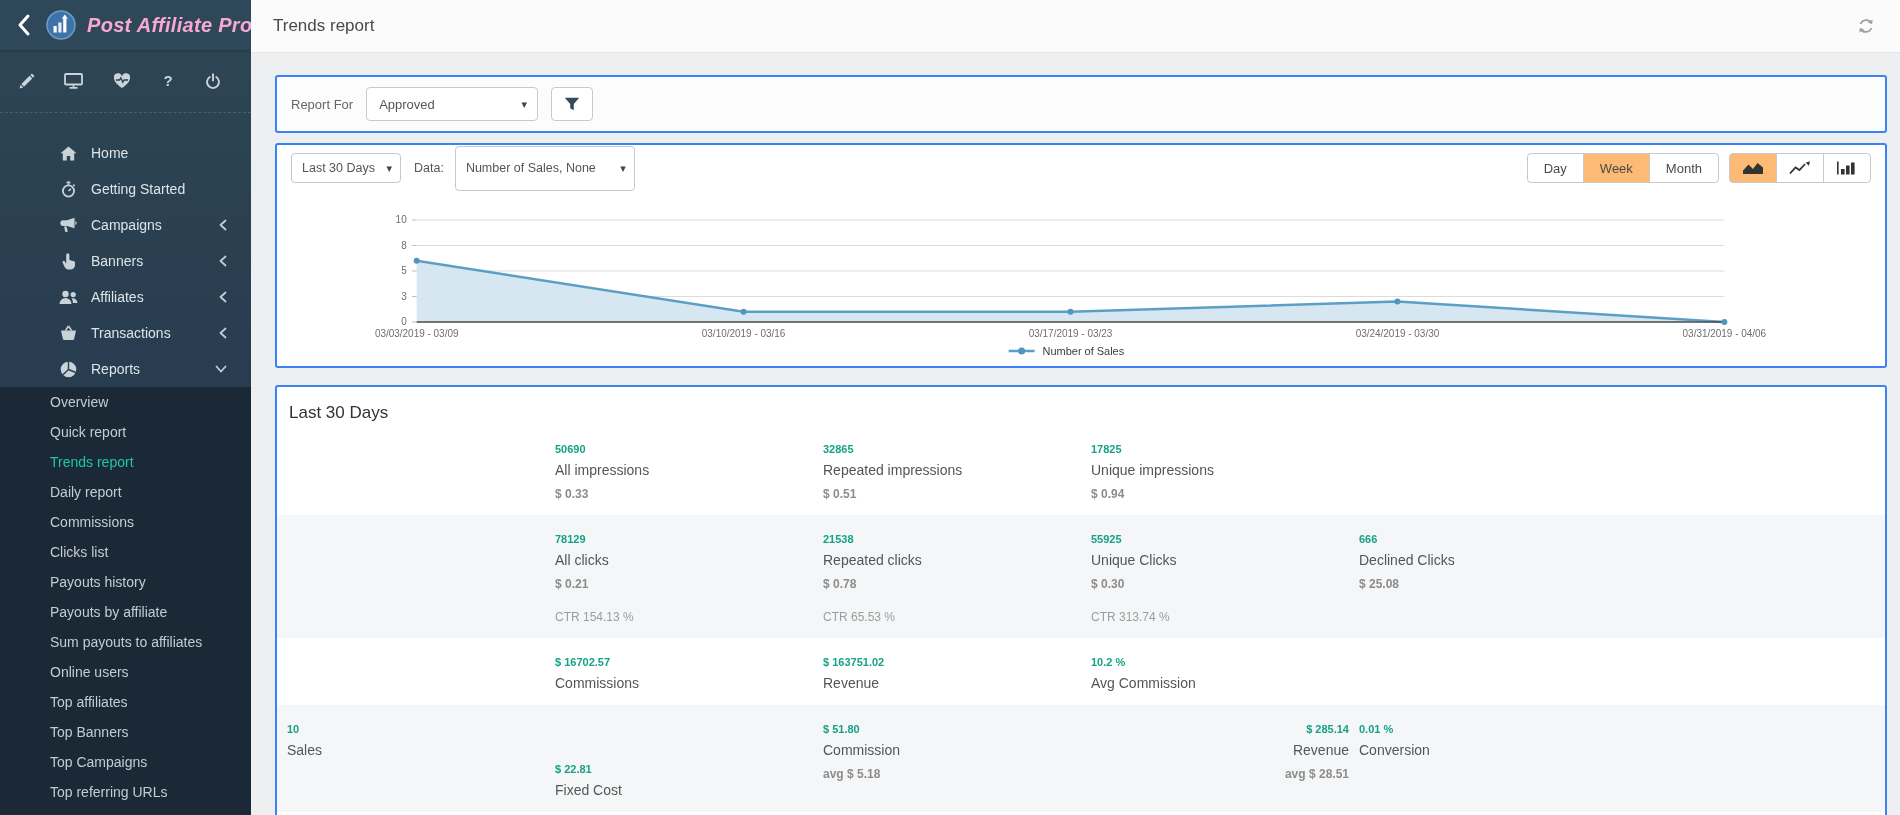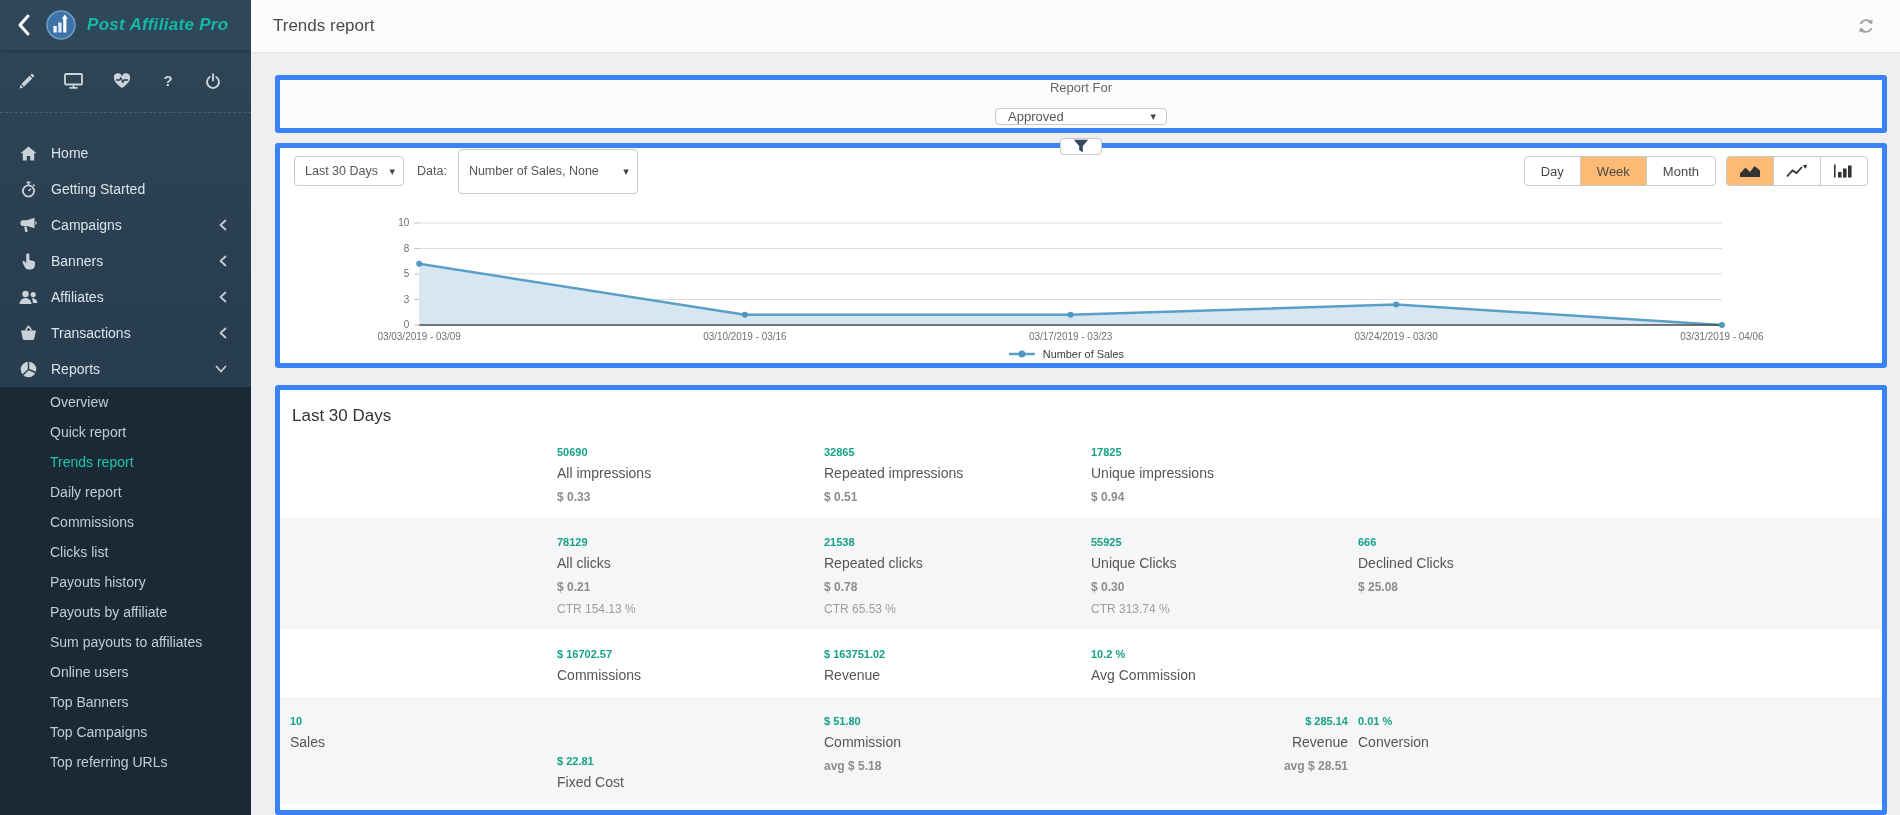--- a/index.html
+++ b/index.html
@@ -8,44 +8,44 @@
   .app { display: flex; width: 1900px; height: 815px; }
 
   
   .sidebar { width: 251px; flex: 0 0 251px; display: flex; flex-direction: column;
              background: linear-gradient(180deg, #2e4656 0%, #283d4f 45%, #253a4c 100%);
              color: #d5dce0; overflow: hidden; }
   .sb-header { height: 50px; flex: 0 0 50px; background: #2e4759; display: flex; align-items: center;
                padding: 0 12px; gap: 11px; box-shadow: 0 1px 3px rgba(0,0,0,.28); position: relative; z-index: 2; }
   .sb-back { display: flex; align-items: center; cursor: pointer; padding: 2px 4px; }
   .sb-logo { display: flex; align-items: center; }
-  .sb-logo-text { font-size: 17px; font-weight: bold; font-style: italic; color: #14b8a6; letter-spacing: .3px; white-space: nowrap; }
+  .sb-logo-text { font-size: 20px; font-weight: bold; font-style: italic; color: #f9a8d4; letter-spacing: .3px; white-space: nowrap; }
   .sb-icons { margin-top: 12px; height: 38px; display: flex; align-items: center; justify-content: space-between;
               padding: 0 30px 0 18px; color: #ccd4d9; }
   .sb-qicon { cursor: pointer; display: flex; align-items: center; }
   .sb-divider { border-top: 1px dashed #4a5e6f; margin: 12px 0 6px; }
-  .sb-nav { padding-top: 16px; }
+  .sb-nav { padding-top: 16px; padding-left: 40px; }
   .sb-item { height: 36px; display: flex; align-items: center; padding: 0 24px 0 18px; cursor: pointer; }
   .sb-item .ic { width: 20px; display: flex; justify-content: center; color: #c9d2d7; }
   .sb-label { margin-left: 13px; font-size: 14px; color: #dde4e8; }
   .sb-chev { margin-left: auto; color: #c2ccd2; display: flex; align-items: center; }
   .sb-submenu { flex: 1 1 auto; background: #1b2936; padding-top: 0; }
   .sub-item { height: 30px; line-height: 30px; padding-left: 50px; font-size: 14px; color: #c3ccd2;
               cursor: pointer; white-space: nowrap; }
   .sub-item.active { color: #1dc8a3; }
 
   
   .main { flex: 1 1 auto; display: flex; flex-direction: column; min-width: 0; }
   .topbar { height: 53px; flex: 0 0 53px; background: #fbfbfb; border-bottom: 1px solid #e4e5e6;
             display: flex; align-items: center; padding: 0 26px 0 22px; }
   .topbar h1 { font-size: 17px; font-weight: normal; color: #4a4a4a; }
   .tb-refresh { margin-left: auto; color: #9aa0a3; cursor: pointer; display: flex; }
 
   .content { flex: 1 1 auto; padding: 22px 13px 0 24px; overflow: hidden; }
-  .panel { background: #fff; border: 5px solid #3b82f6; border-radius: 3px; flex-direction: column; }
+  .panel { background: #fff; border: 2px solid #3b82f6; border-radius: 3px; }
 
   
   .filter-panel { height: 58px; display: flex; align-items: center; gap: 13px; padding: 0 14px;
                   margin-bottom: 10px; background: #fcfcfc; }
   .flabel { font-size: 13px; color: #666; }
   .select { display: inline-flex; align-items: center; border: 1px solid #c9c9c9; border-radius: 4px;
             background: #fff; height: 34px; padding: 0 10px 0 12px; font-size: 13px; color: #555;
             cursor: pointer; }
   .select .caret { margin-left: auto; font-size: 11px; color: #444; padding-left: 8px; }
   .sel-report { width: 172px; }
@@ -70,21 +70,21 @@
 
   
   .stats-panel { padding-bottom: 6px; }
   .stats-heading { font-size: 17px; font-weight: normal; color: #333; padding: 16px 0 2px 12px; }
   .stat-row { display: grid; grid-template-columns: repeat(6, 1fr); padding: 14px 0; }
   .stat-row.gray { background: #f5f6f7; }
   .stat-cell { padding-left: 10px; }
   .sc-value { font-size: 11px; font-weight: bold; color: #17a287; line-height: 20px; }
   .sc-label { font-size: 14px; color: #555; margin-top: 3px; }
   .sc-sub1 { font-size: 12px; font-weight: bold; color: #8c8c8c; margin-top: 9px; }
-  .sc-sub2 { font-size: 12px; color: #9d9d9d; margin-top: 8px; }
+  .sc-sub2 { font-size: 12px; color: #9d9d9d; margin-top: 19px; }
   .ic svg { display: block; }
 </style>
 </head>
 <body>
 
 <div class="app">
 
   <aside class="sidebar">
     <div class="sb-header">
       <span class="sb-back">
@@ -232,20 +232,21 @@
         <div class="sub-item">Overview</div>
         <div class="sub-item">Quick report</div>
         <div class="sub-item active">Trends report</div>
         <div class="sub-item">Daily report</div>
         <div class="sub-item">Commissions</div>
         <div class="sub-item">Clicks list</div>
         <div class="sub-item">Payouts history</div>
         <div class="sub-item">Payouts by affiliate</div>
         <div class="sub-item">Sum payouts to affiliates</div>
         <div class="sub-item">Online users</div>
+        <div class="sub-item">Top affiliates</div>
         <div class="sub-item">Top Banners</div>
         <div class="sub-item">Top Campaigns</div>
         <div class="sub-item">Top referring URLs</div>
       </div>
   </aside>
 
   <div class="main">
     <header class="topbar">
       <h1>Trends report</h1>
       <span class="tb-refresh">

